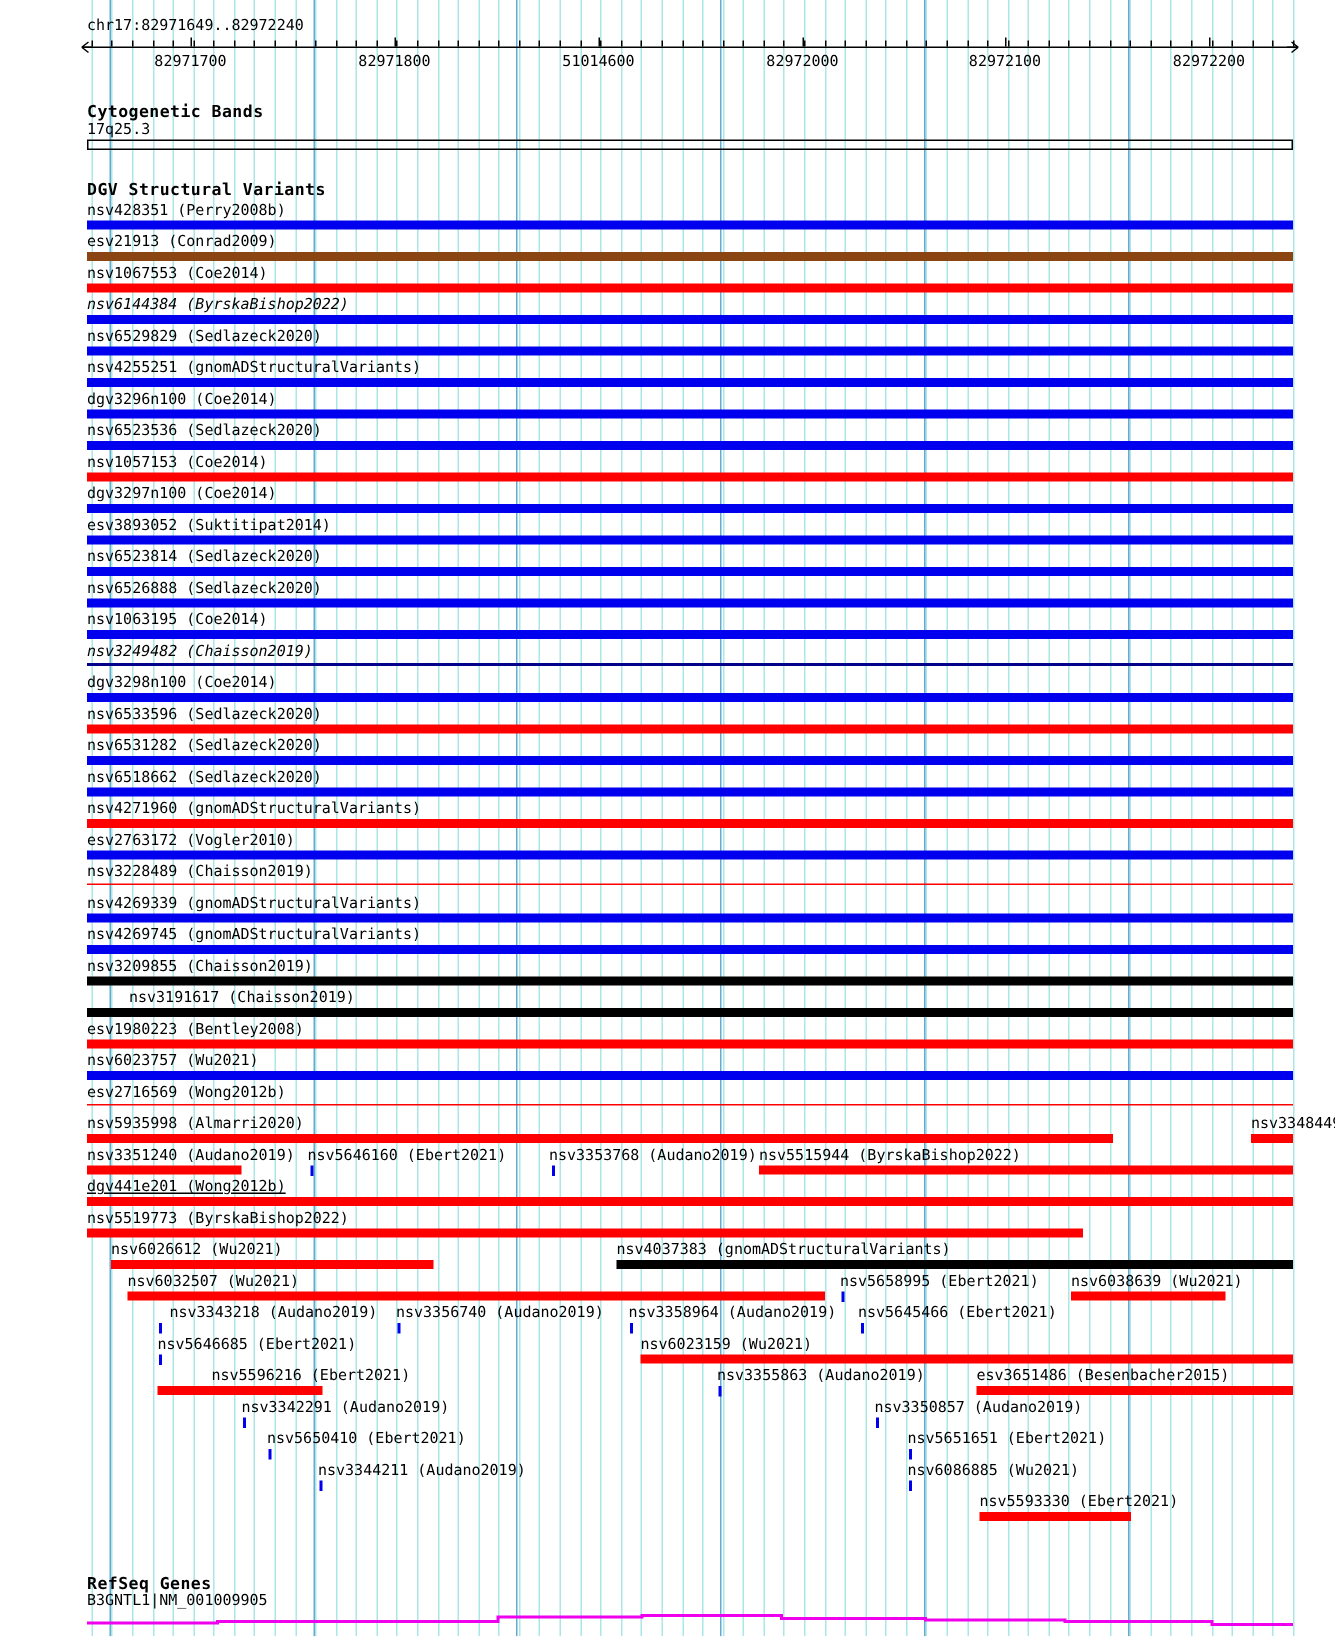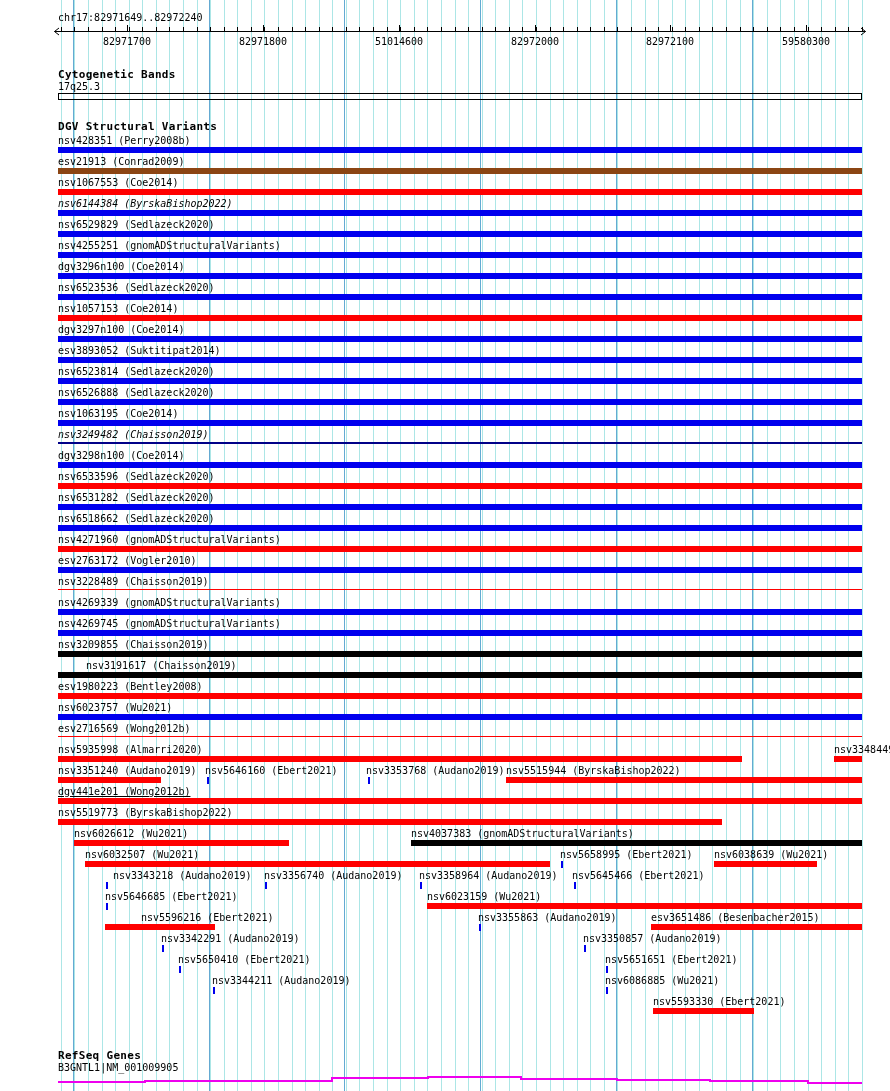--- a/index.html
+++ b/index.html
@@ -170,21 +170,21 @@
         <div class="ruler-tick" style="left: 535px; top: 25px; height: 6px;"></div>
         <div class="ruler-tick" style="left: 670px; top: 25px; height: 6px;"></div>
         <div class="ruler-tick" style="left: 806px; top: 25px; height: 6px;"></div>
       </div>
     <div id="ruler-labels">
         <div class="ruler-label" style="left: 127px; top: 36px;">82971700</div>
         <div class="ruler-label" style="left: 263px; top: 36px;">82971800</div>
         <div class="ruler-label" style="left: 399px; top: 36px;">51014600</div>
         <div class="ruler-label" style="left: 535px; top: 36px;">82972000</div>
         <div class="ruler-label" style="left: 670px; top: 36px;">82972100</div>
-        <div class="ruler-label" style="left: 806px; top: 36px;">59580300</div>
+        <div class="ruler-label" style="left: 806px; top: 36px;">82972200</div>
       </div>
   </div>
 
   <div>
     <div class="section-title" style="left:58px;top:69px;">Cytogenetic Bands</div>
     <div class="sub-label" style="left:58px;top:81px;">17q25.3</div>
     <div class="band-rect" style="left:58px;top:93px;width:804px;height:7px;"></div>
   </div>
 
   <div>

